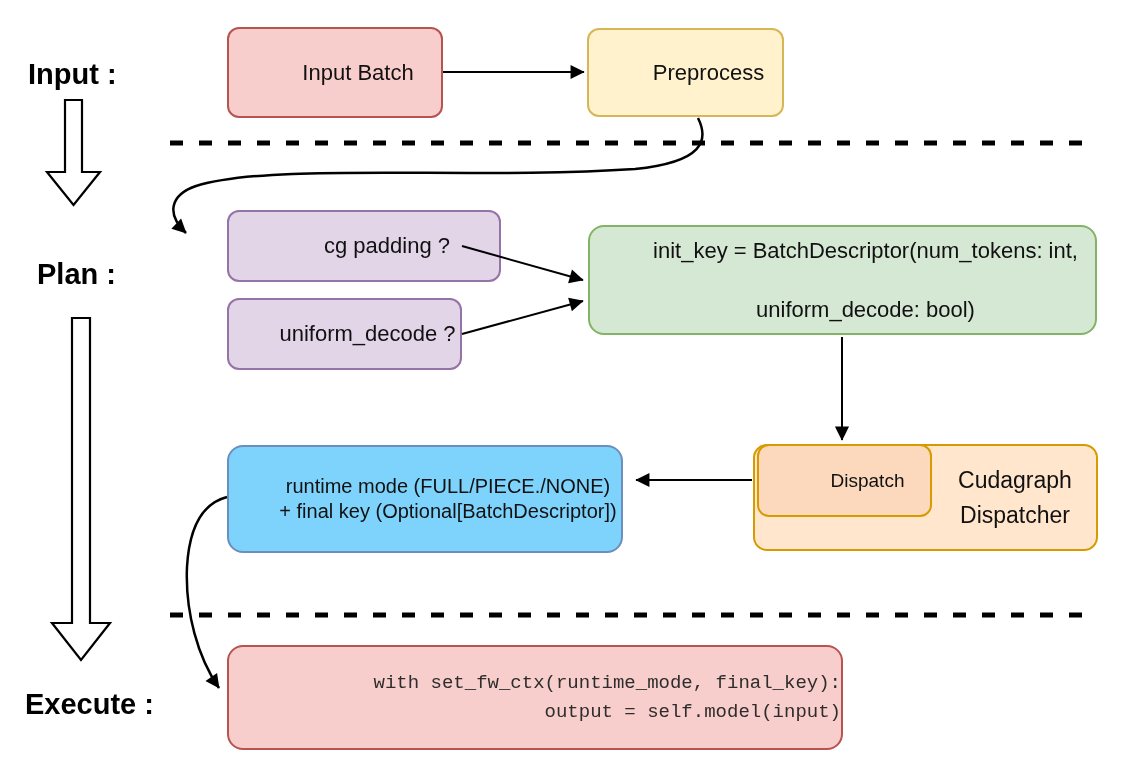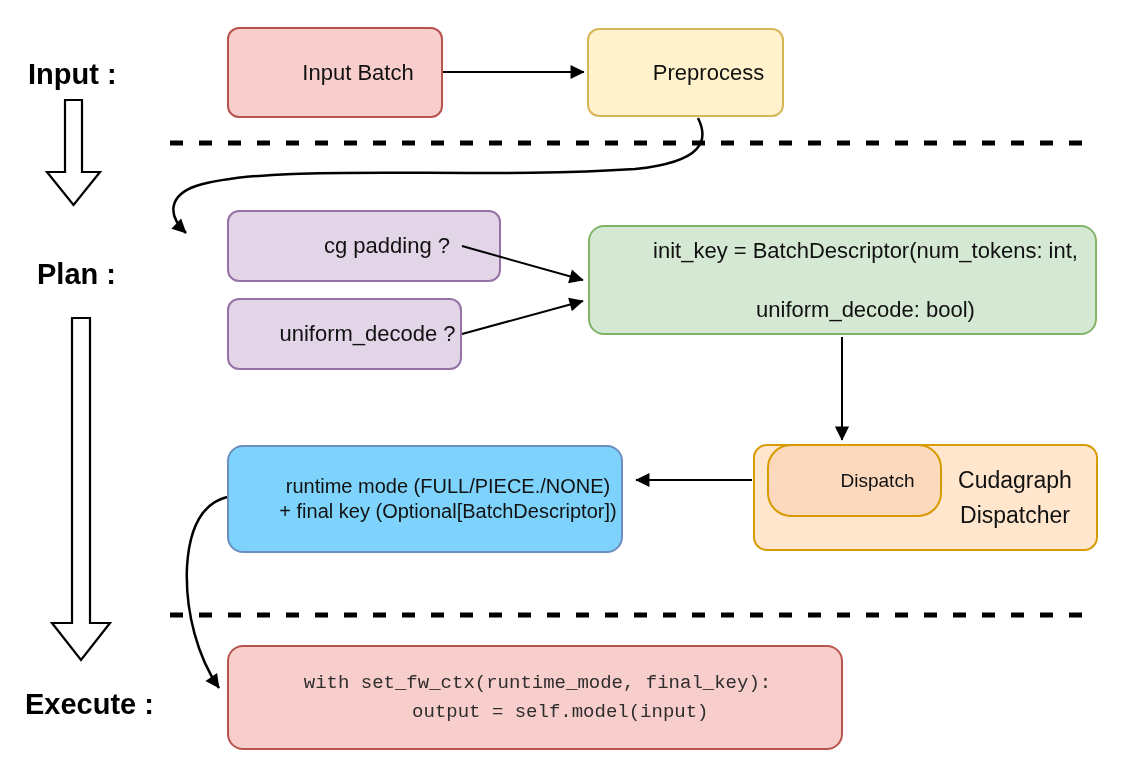--- a/index.html
+++ b/index.html
@@ -40,27 +40,27 @@
   .blue   {background:#7dd3fc;border-color:#6c8ebf;}
   .orange {background:#ffe6cc;border-color:#d79b00;}
   .peach  {background:#fcd9bd;border-color:#d79b00;}
 
   #input-batch   {left:227px;top:27px;width:216px;height:91px;font-size:22px;}
   #preprocess    {left:587px;top:28px;width:197px;height:89px;font-size:22px;}
   #cg-padding    {left:227px;top:210px;width:274px;height:72px;font-size:22px;}
   #uniform-decode{left:227px;top:298px;width:235px;height:72px;font-size:22px;}
   #init-key      {left:588px;top:225px;width:509px;height:110px;font-size:22px;border-radius:16px;}
   #cuda-outer    {left:753px;top:444px;width:345px;height:107px;border-radius:14px;}
-  #dispatch      {left:757px;top:444px;width:175px;height:73px;font-size:19px;border-radius:24px;margin-left:10px;}
+  #dispatch      {left:757px;top:444px;width:175px;height:73px;font-size:19px;border-radius:12px;}
   #cuda-label    {position:absolute;left:935px;top:444px;width:160px;height:107px;
                   display:flex;flex-direction:column;align-items:center;justify-content:center;
                   font-size:23px;line-height:1.5;color:#111;}
   #runtime-mode  {left:227px;top:445px;width:396px;height:108px;font-size:20px;border-radius:16px;}
   #execute-code  {left:227px;top:645px;width:616px;height:105px;border-radius:16px;
-                  align-items:center;justify-content:center;text-align:left;padding-left:5px;}
+                  align-items:flex-end;justify-content:center;text-align:left;padding-left:5px;}
   #execute-code .code-line{
     font-family:"Liberation Mono","DejaVu Sans Mono",monospace;
     font-size:19px;line-height:29px;white-space:pre;color:#2d2d2d;
   }
   #label-input   {left:28px;top:36px;}
   #label-plan    {left:37px;top:236px;}
   #label-execute {left:25px;top:666px;}
   svg#wires{position:absolute;left:0;top:0;pointer-events:none;}
 </style>
 </head>

